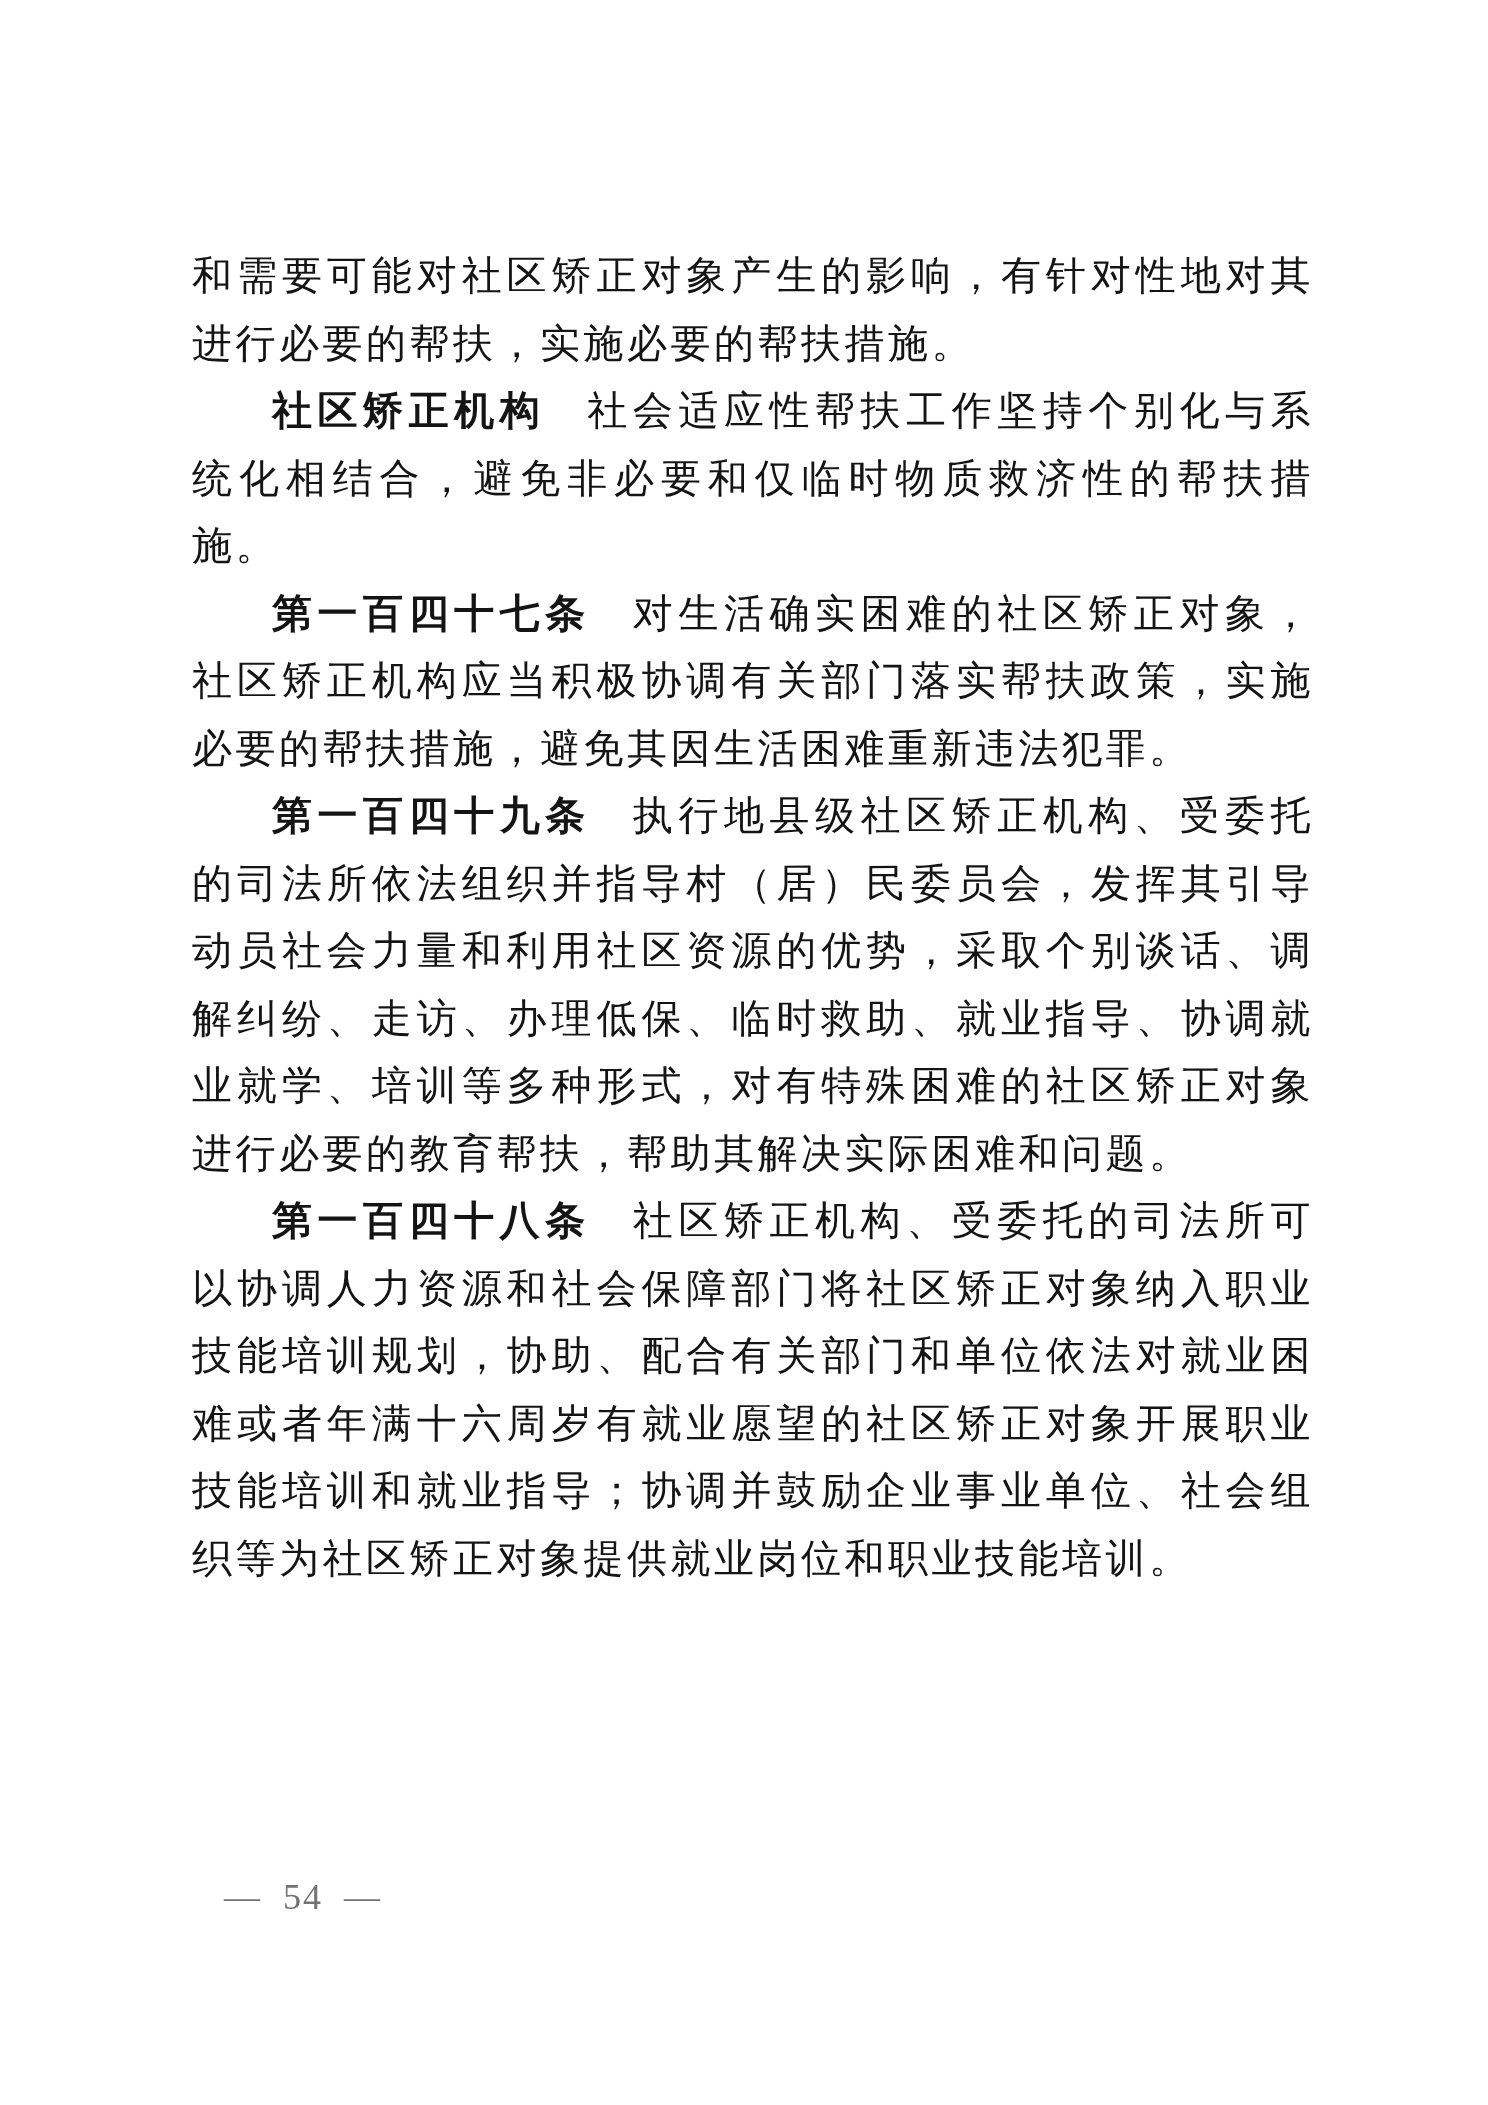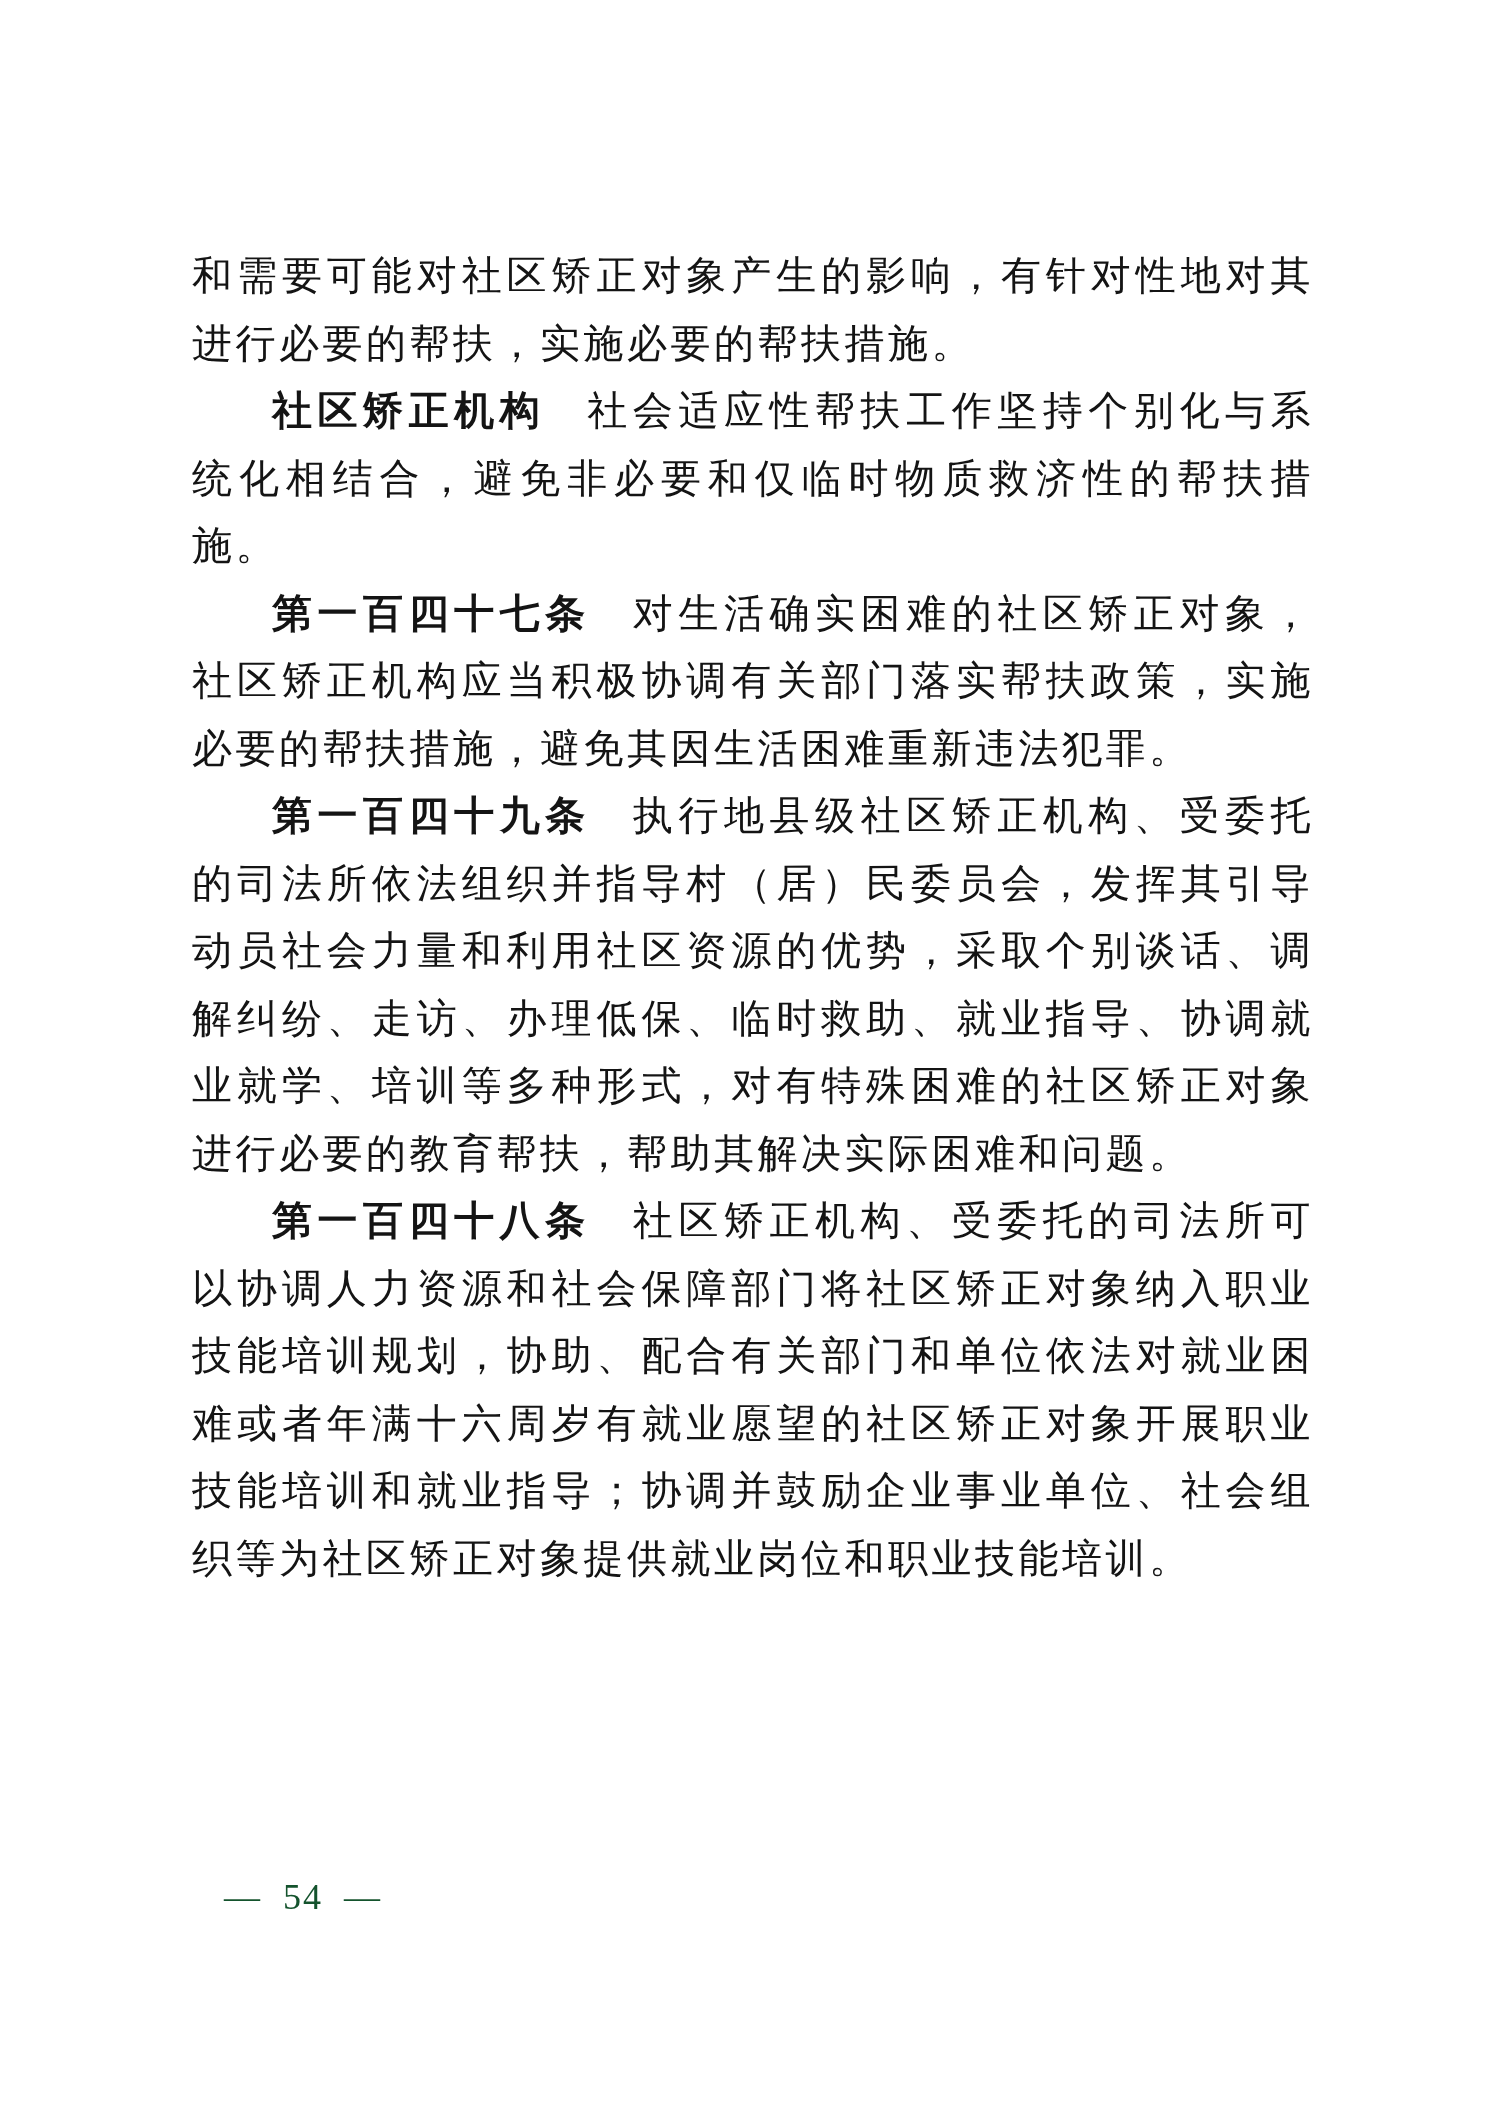--- a/index.html
+++ b/index.html
@@ -41,21 +41,21 @@
     font-family: "Liberation Sans", "DejaVu Sans", sans-serif;
     margin-right: 42px;
   }
   .footer {
     position: absolute;
     left: 224px;
     top: 1876px;
     font-size: 36px;
     letter-spacing: 2px;
     word-spacing: 10px;
-    color: #14532d;
+    color: #737373;
     white-space: nowrap;
   }
 </style>
 </head>
 <body>
 
 <div class="page">
 
   <div class="content">
 

